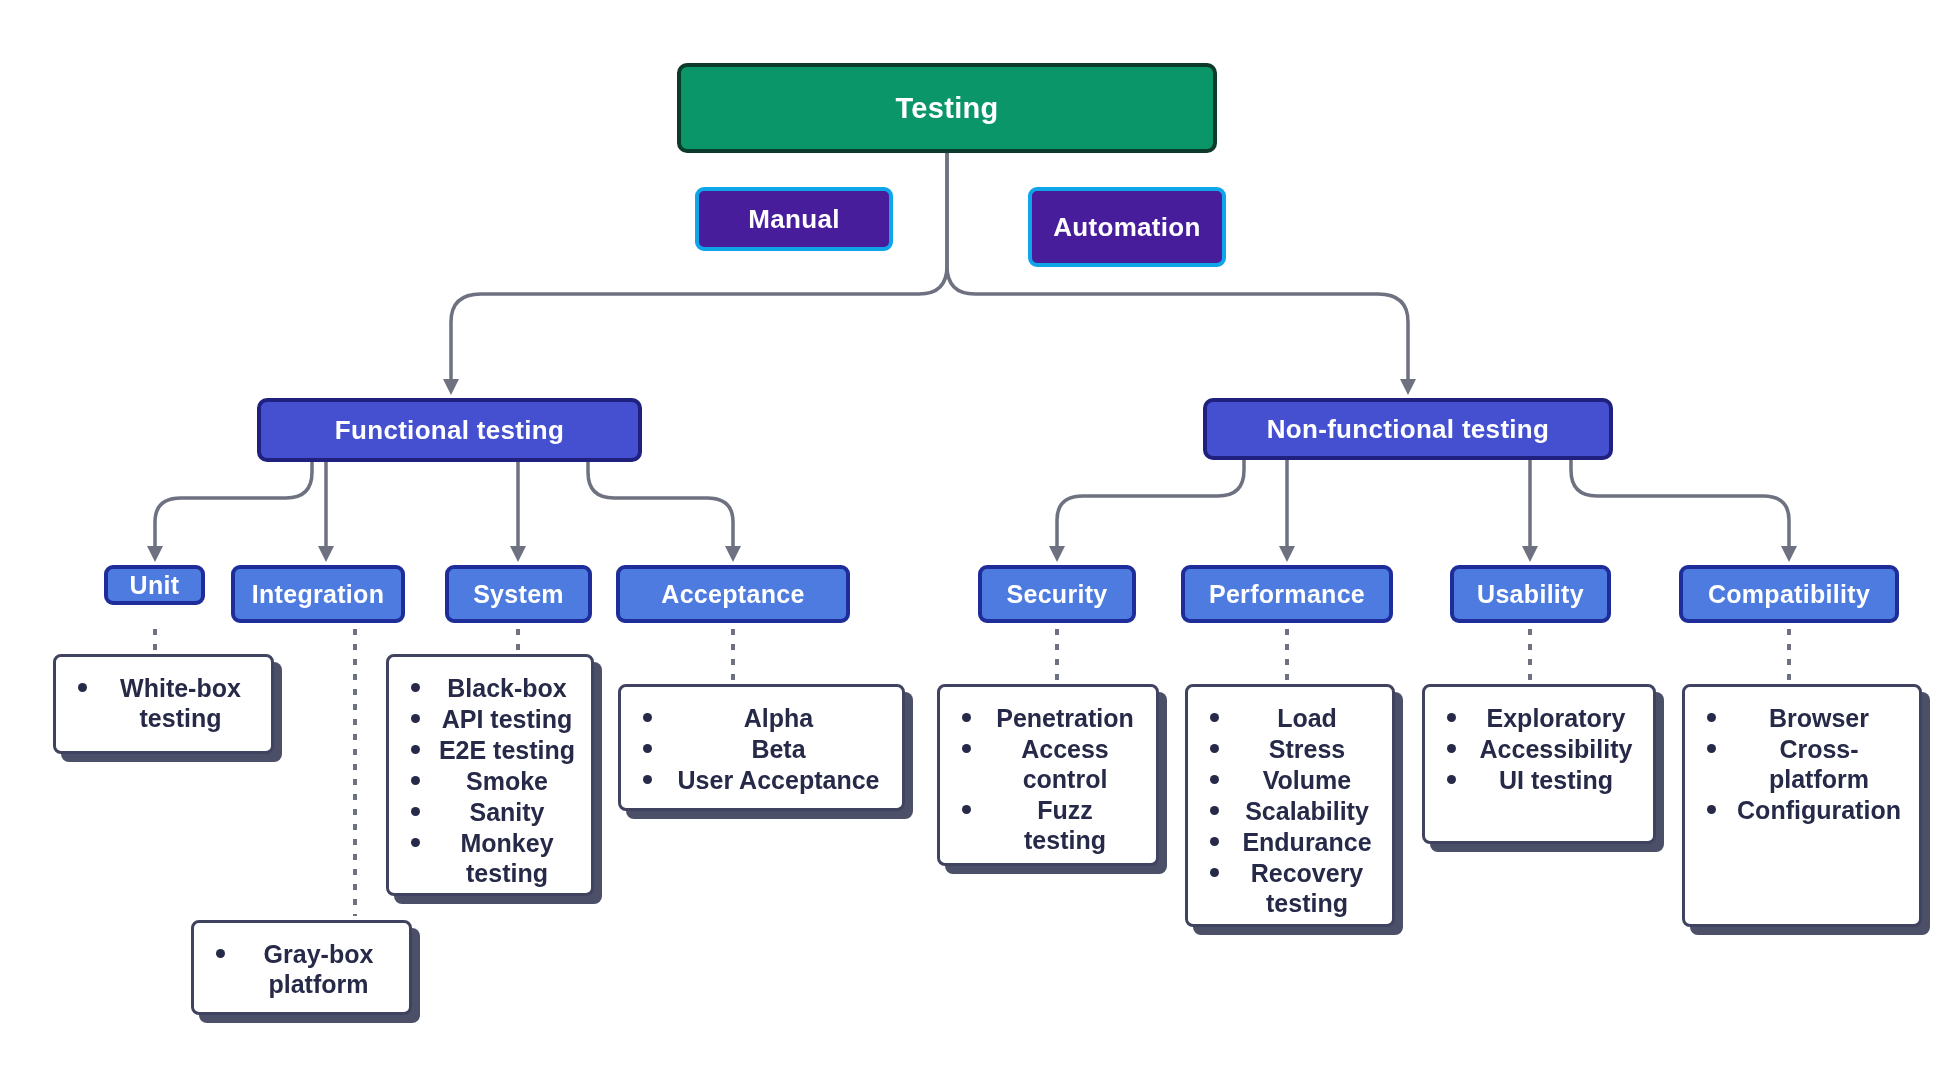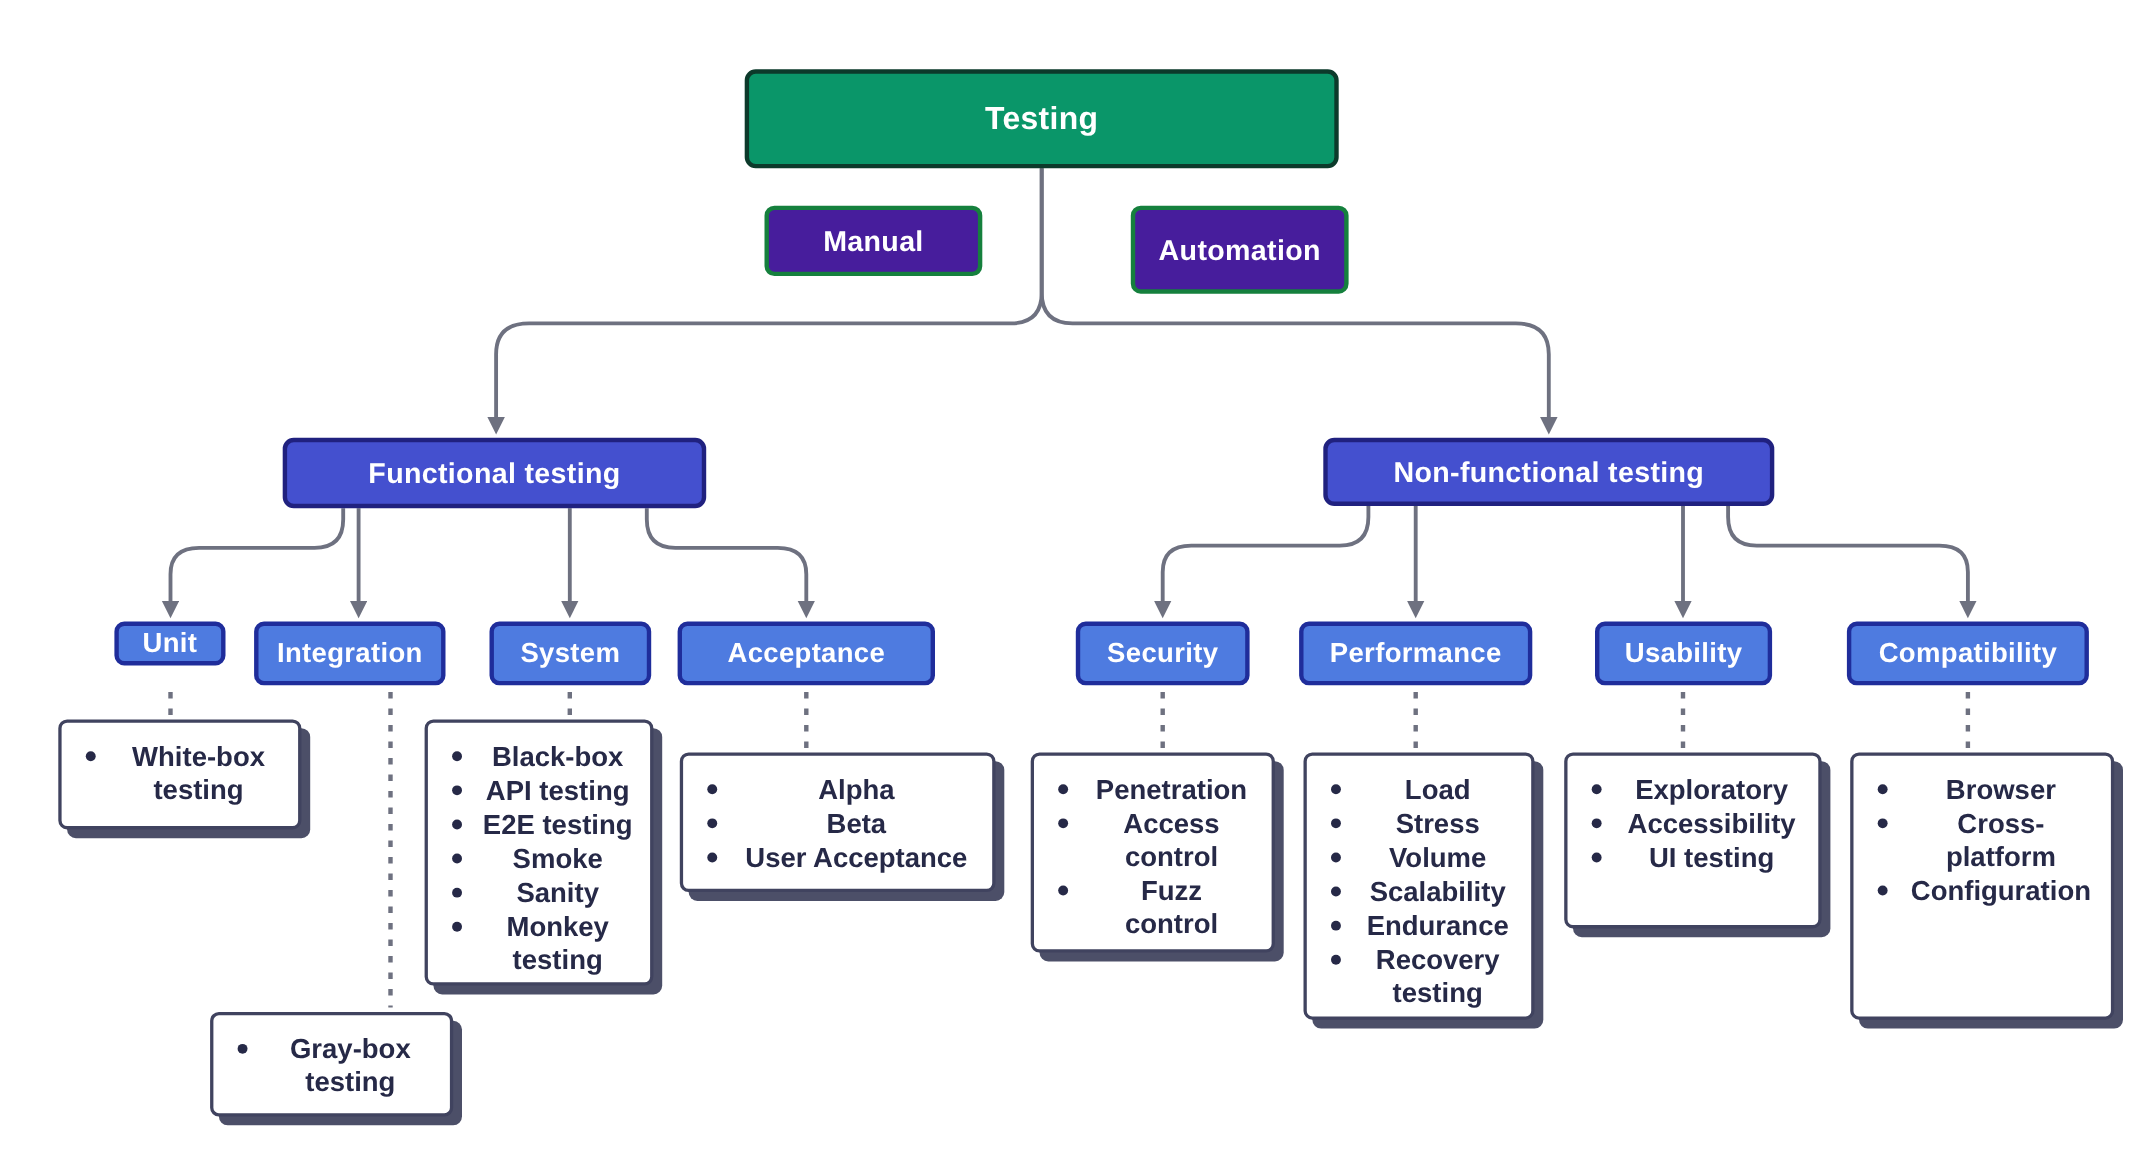--- a/index.html
+++ b/index.html
@@ -6,21 +6,21 @@
   .canvas{
     position:relative;width:1956px;height:1069px;background:#ffffff;overflow:hidden;
     font-family:Liberation Sans, sans-serif;
   }
   svg.wires{position:absolute;left:0;top:0;pointer-events:none;}
   .node{
     position:absolute;box-sizing:border-box;display:flex;align-items:center;justify-content:center;
     color:#ffffff;font-weight:bold;text-align:center;border-radius:10px;letter-spacing:.3px;
   }
   .node.root{background:#0a9669;border:4px solid #0c3a2b;font-size:29px;}
-  .node.mode{background:#471d9c;border:4px solid #15803d;font-size:26px;border-radius:9px;text-align:center;}
+  .node.mode{background:#471d9c;border:4px solid #0ea5e9;font-size:26px;border-radius:9px;text-align:center;}
   .node.l2{background:#4450cf;border:4px solid #20217f;font-size:26px;text-align:center;}
   .node.l3{background:#4e7be0;border:4px solid #1f2d9b;font-size:25px;border-radius:9px;}
   .leaf{
     position:absolute;box-sizing:border-box;background:#ffffff;
     border:3px solid #40435f;border-radius:8px;
     box-shadow:8px 8px 0 0 #4c4f68;
     padding:16px 12px 12px 16px;
   }
   .leaf ul{margin:0;padding:0;list-style:none;text-align:center;}
   .leaf li{
@@ -92,21 +92,21 @@
 
   <div class="leaf" style="left:53px;top:654px;width:221px;height:100px">
     <ul>
         <li>White-box
 testing</li>
       </ul>
   </div>
   <div class="leaf" style="left:191px;top:920px;width:221px;height:95px">
     <ul>
         <li>Gray-box
-testing</li>
+platform</li>
       </ul>
   </div>
   <div class="leaf" style="left:386px;top:654px;width:208px;height:242px">
     <ul>
         <li>Black-box</li>
         <li>API testing</li>
         <li>E2E testing</li>
         <li>Smoke</li>
         <li>Sanity</li>
         <li>Monkey
@@ -119,21 +119,21 @@
         <li>Beta</li>
         <li>User Acceptance</li>
       </ul>
   </div>
   <div class="leaf" style="left:937px;top:684px;width:222px;height:182px">
     <ul>
         <li>Penetration</li>
         <li>Access
 control</li>
         <li>Fuzz
-control</li>
+testing</li>
       </ul>
   </div>
   <div class="leaf" style="left:1185px;top:684px;width:210px;height:243px">
     <ul>
         <li>Load</li>
         <li>Stress</li>
         <li>Volume</li>
         <li>Scalability</li>
         <li>Endurance</li>
         <li>Recovery

